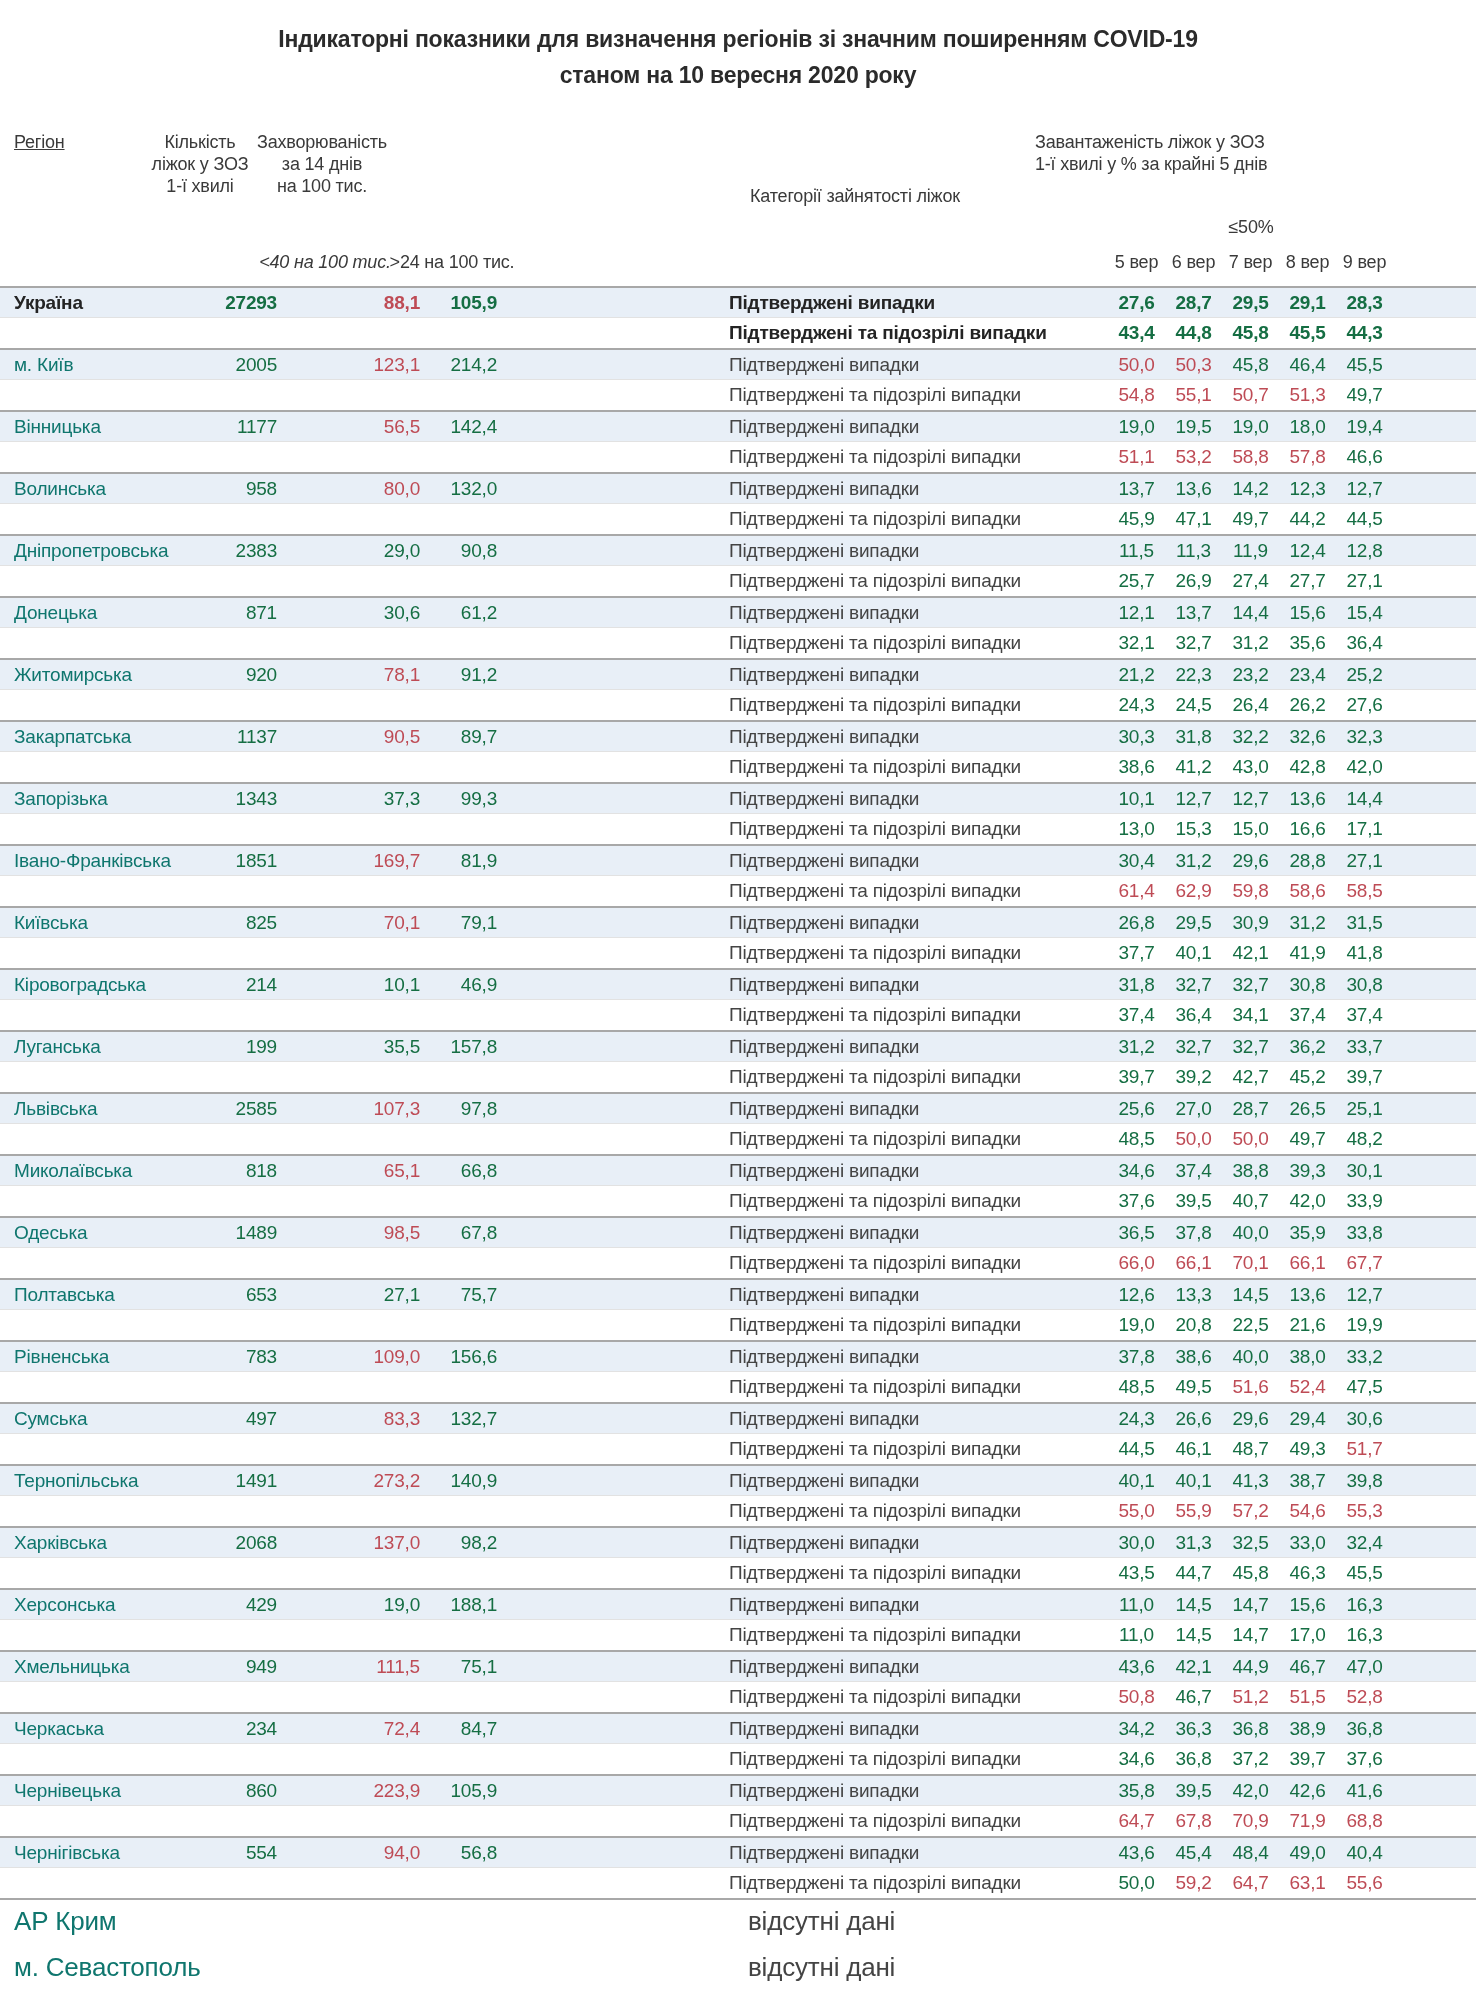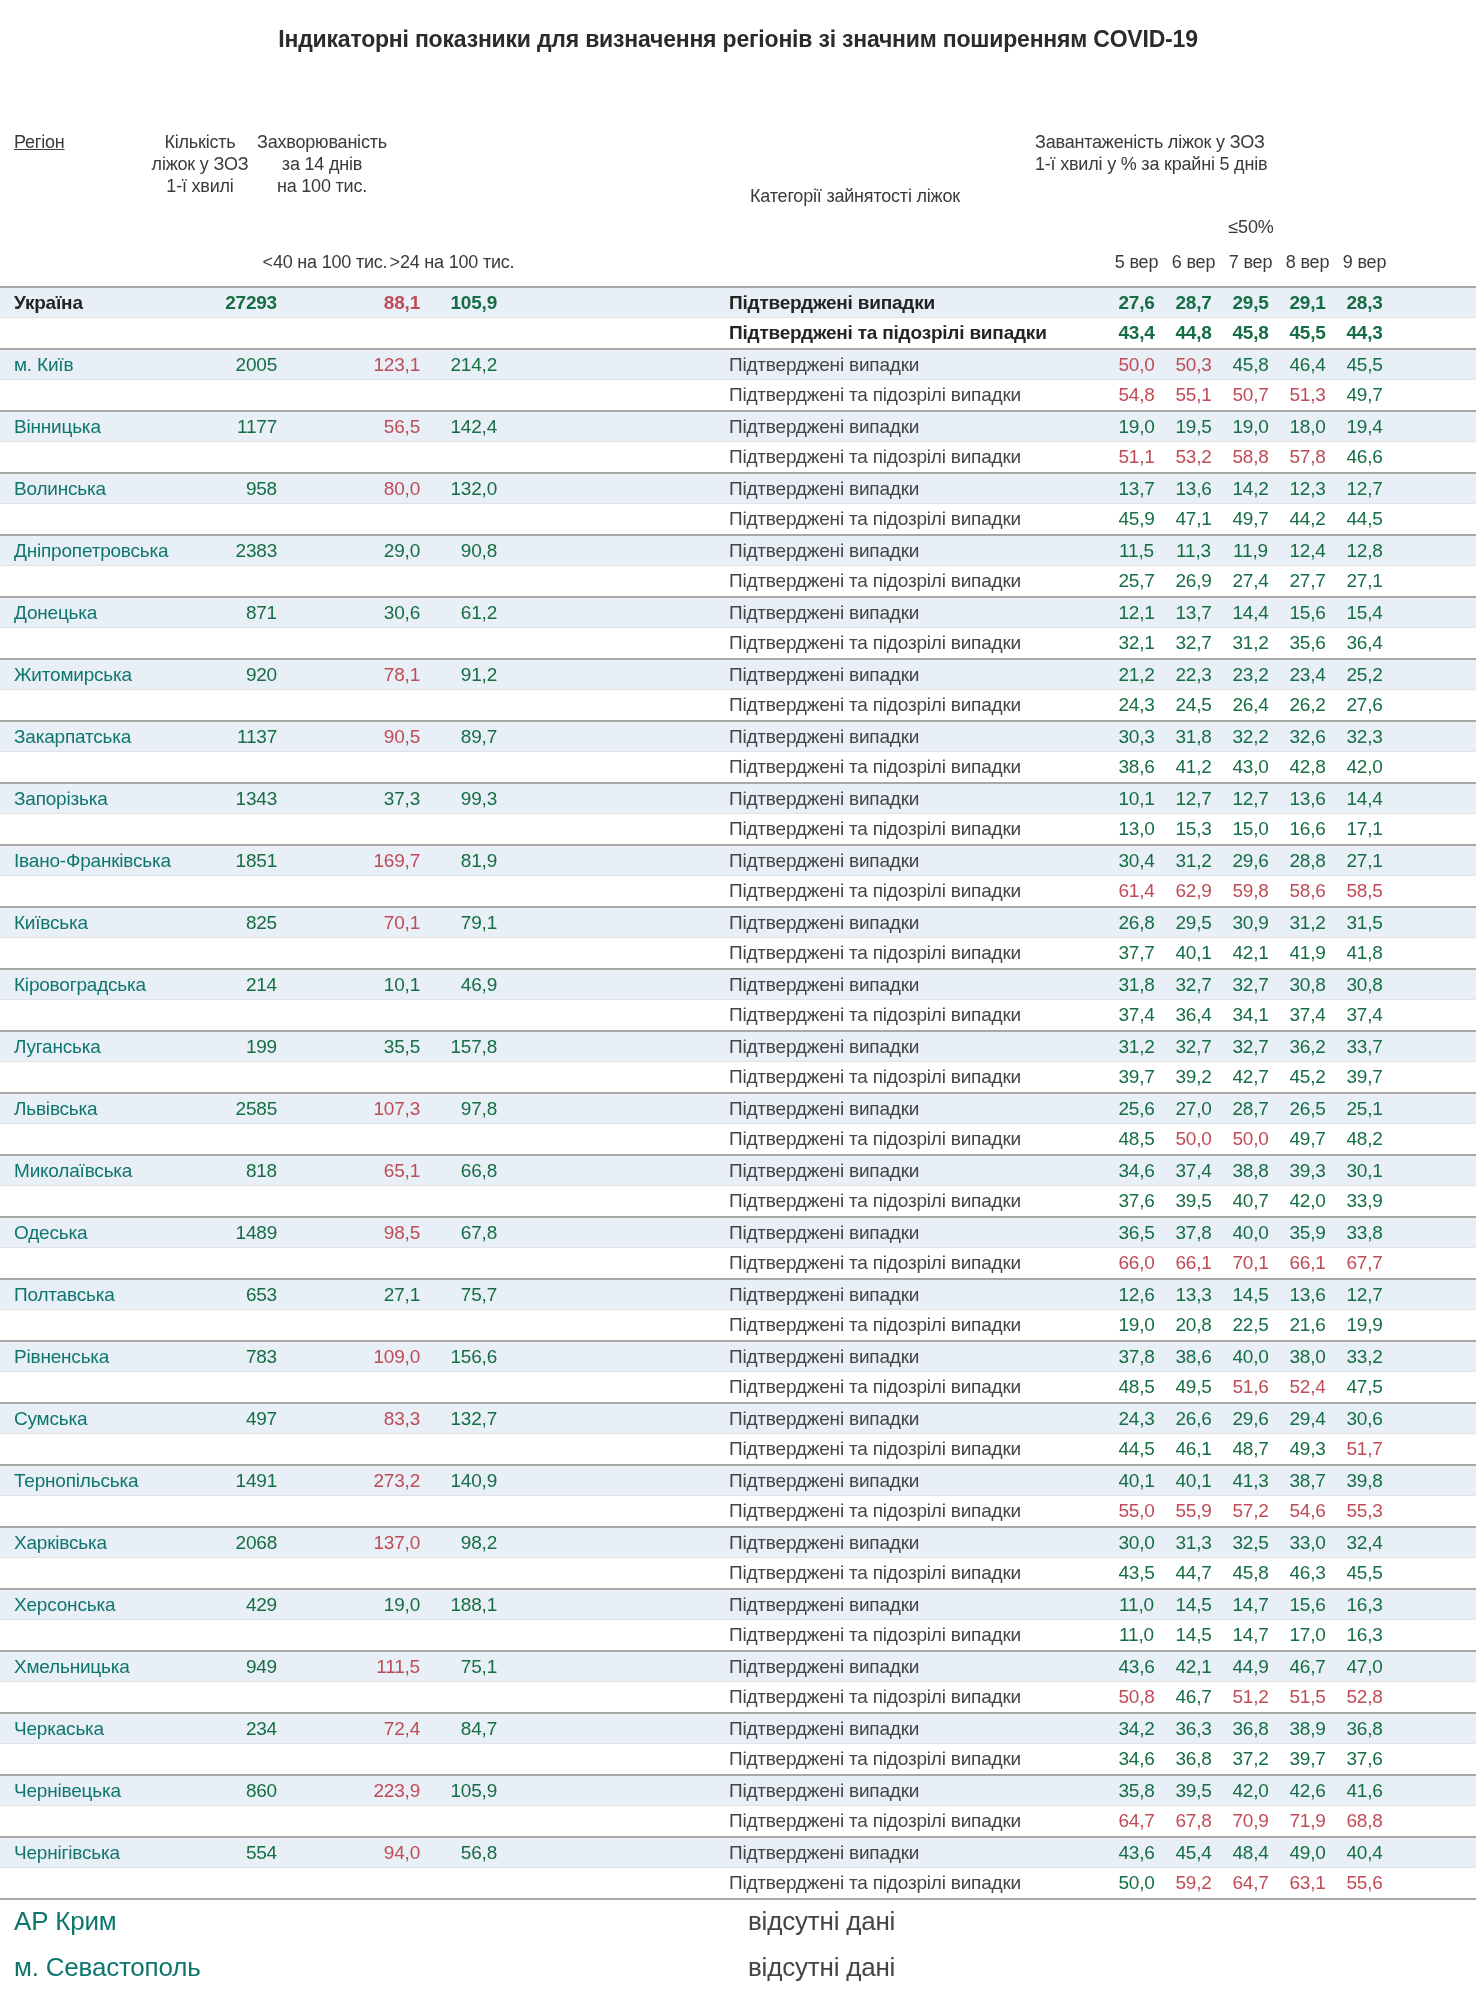--- a/index.html
+++ b/index.html
@@ -22,21 +22,21 @@
   .t1{top:26px;} .t2{top:62px;}
   .hlbl{position:absolute;font-size:18px;line-height:22px;color:#3a3a3a;}
   .ctr{text-align:center;}
   .h-region{left:14px;top:131px;text-decoration:underline;}
   .h-beds{left:120px;width:160px;top:131px;}
   .h-inc{left:237px;width:170px;top:131px;}
   .h-test{left:360px;width:190px;top:131px;}
   .h-cat{left:705px;width:300px;top:185px;}
   .h-occ{left:1035px;width:260px;top:131px;}
   .h-occ-thr{left:1211px;width:80px;top:216px;}
-  .h-thr-inc{left:245px;width:160px;top:251px;}
+  .h-thr-inc{left:245px;width:160px;top:251px;font-style:italic;}
   .h-thr-test{left:372px;width:160px;top:251px;}
   .h-date{top:251px;width:57px;}
   
   .tbody{position:absolute;top:286px;left:0;width:1476px;border-bottom:2px solid var(--blockline);}
   .block{height:62px;box-sizing:border-box;border-top:2px solid var(--blockline);}
   .row{
     display:grid;height:30px;align-items:center;font-size:19px;
     grid-template-columns:170px 107px 143px 77px 232px 379px 57px 57px 57px 57px 57px 1fr;
   }
   .row.c{background:var(--rowblue);box-shadow:inset 0 -1px var(--innerline);}
@@ -56,20 +56,21 @@
   }
   .ndnote{padding-left:19px;color:#444;}
 </style>
 </head>
 <body>
 
 <div class="page">
 
   <div class="hdr">
     <div class="title t1">Індикаторні показники для визначення регіонів зі значним поширенням COVID-19</div>
+    <div class="title t2">станом на 10 вересня 2020 року</div>
 
     <div class="hlbl h-region">Регіон</div>
 
     <div class="hlbl ctr h-beds">
       <div>Кількість</div>
       <div>ліжок у ЗОЗ</div>
       <div>1-ї хвилі</div>
     </div>
 
     <div class="hlbl ctr h-inc">

